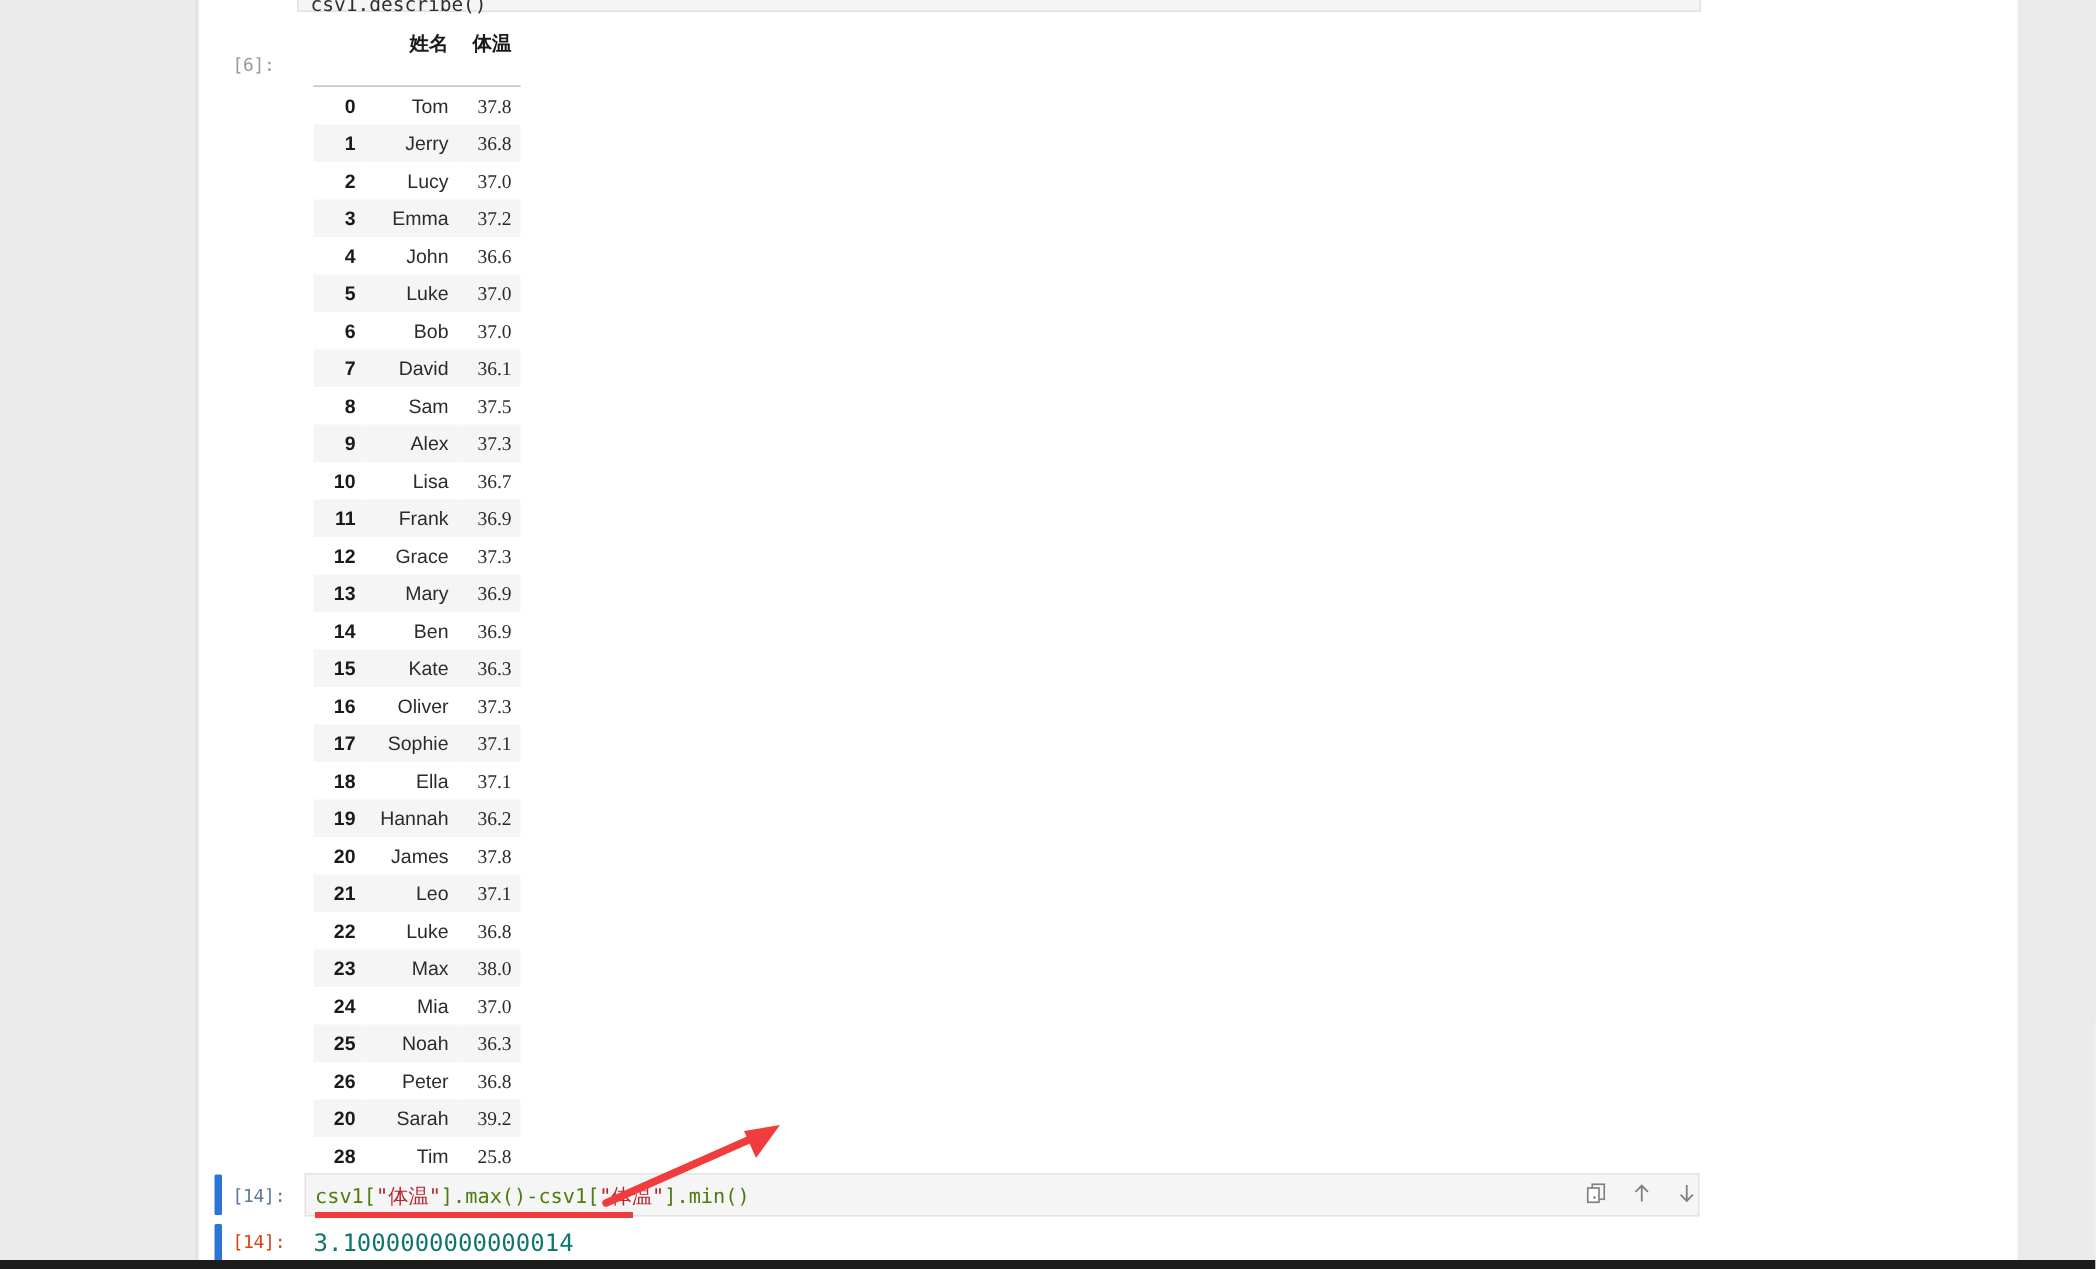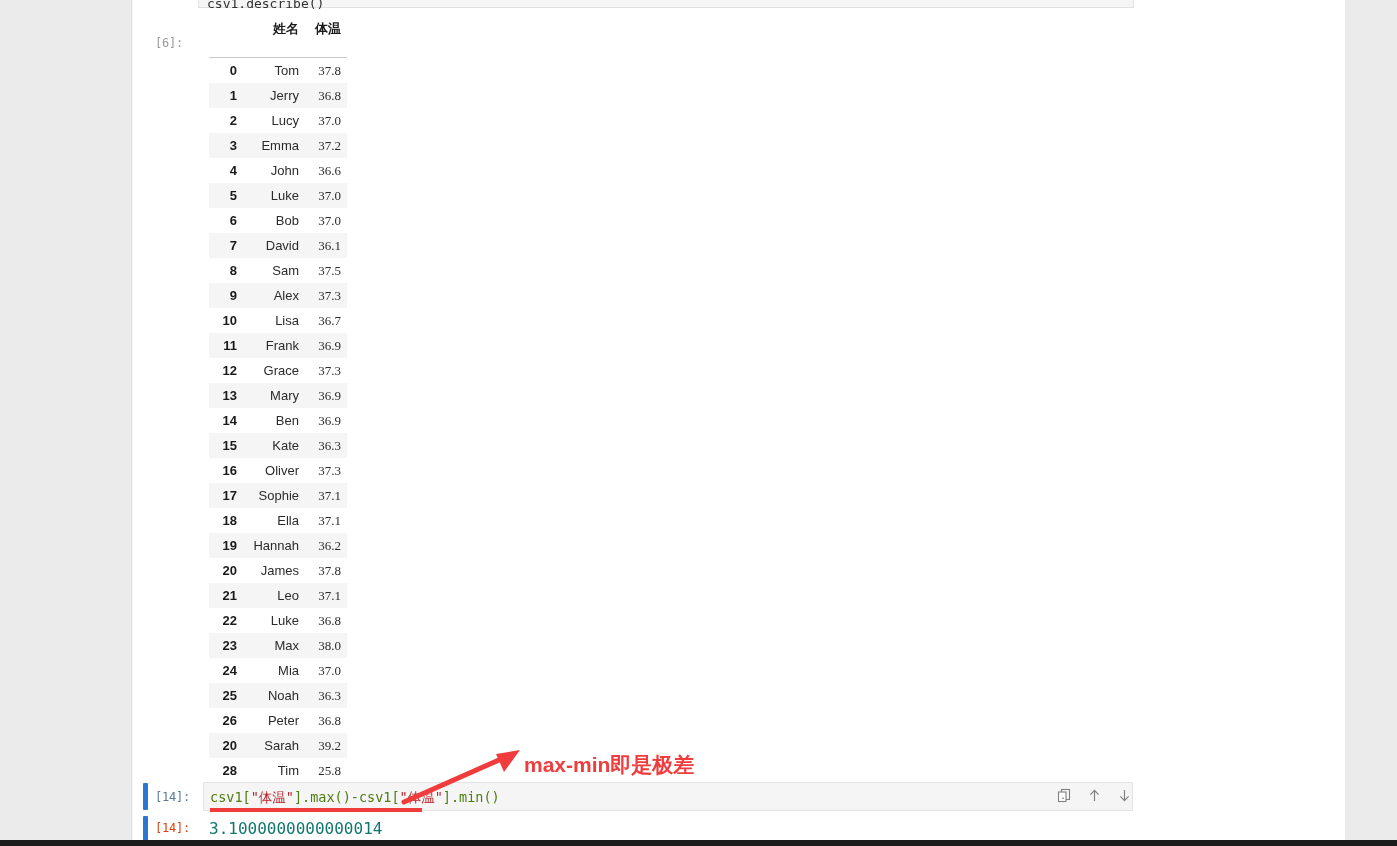--- a/index.html
+++ b/index.html
@@ -418,21 +418,20 @@
     </div>
 
     <div class="cell-out-14">
       <div class="sel-bar" style="left:10px; top:2px;"></div>
       <div class="prompt prompt-out-red" style="left:22px; top:7px;">[14]:</div>
       <div class="out-value">3.1000000000000014</div>
     </div>
 
   </div>
 
-  <div class="annot-text">max-min即是极差</div>
 
   <svg class="annot-arrow" viewBox="0 0 140 70">
     <path d="M4 62 L108 16" stroke="#f03c3c" stroke-width="5" fill="none" stroke-linecap="round"></path>
     <path d="M120 10 L96 14 L104 32 Z" fill="#f03c3c"></path>
   </svg>
 
   <div class="annot-underline"></div>
 
   <div class="bottom-bar"></div>
 </div>

